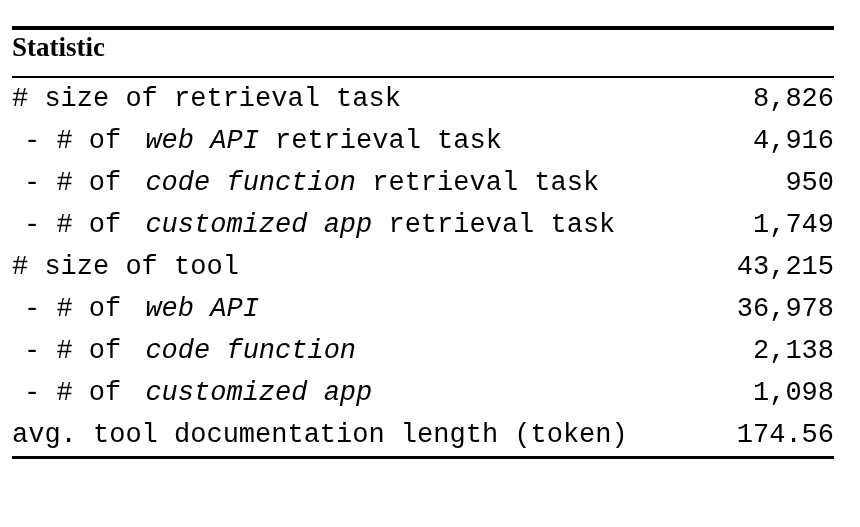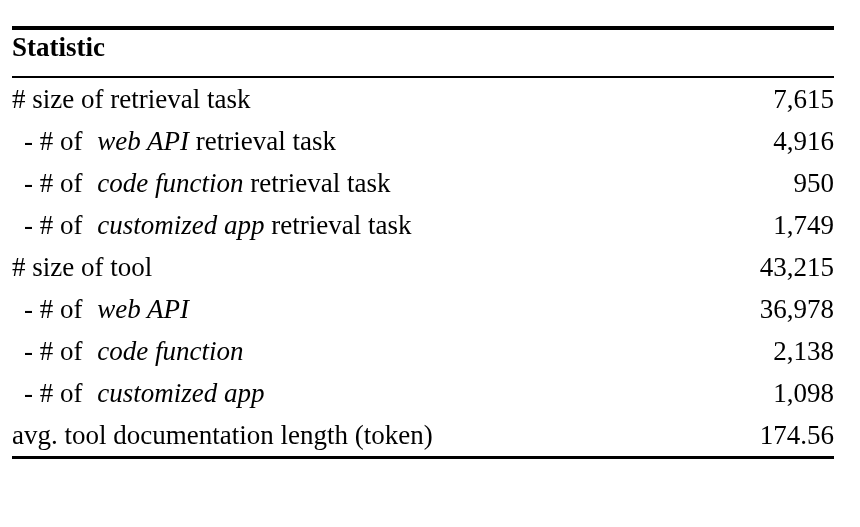--- a/index.html
+++ b/index.html
@@ -71,20 +71,21 @@
     padding: 4px 0 15px 0;
     vertical-align: baseline;
   }
 
   tbody td {
     font-size: 27px;
     line-height: 1;
     padding: 8px 0 7px 0;
     white-space: nowrap;
     vertical-align: baseline;
+    font-family: Liberation Mono, monospace;
   }
 
   tbody tr.row-main td.col-statistic {
     padding-left: 0;
   }
   tbody tr.row-sub td.col-statistic {
     padding-left: 12px;
   }
 
   .em {
@@ -112,21 +113,21 @@
         <th class="col-statistic">Statistic</th>
         <th class="col-value"></th>
       </tr>
       <tr class="rule-mid">
         <td colspan="2"></td>
       </tr>
     </thead>
     <tbody id="table-body">
         <tr class="row-main">
           <td class="col-statistic"># size of retrieval task</td>
-          <td class="col-value">7,615</td>
+          <td class="col-value">8,826</td>
         </tr>
         <tr class="row-sub">
           <td class="col-statistic"><span class="dash">- # of </span><span class="em">web API</span><span> retrieval task</span></td>
           <td class="col-value">4,916</td>
         </tr>
         <tr class="row-sub">
           <td class="col-statistic"><span class="dash">- # of </span><span class="em">code function</span><span> retrieval task</span></td>
           <td class="col-value">950</td>
         </tr>
         <tr class="row-sub">

